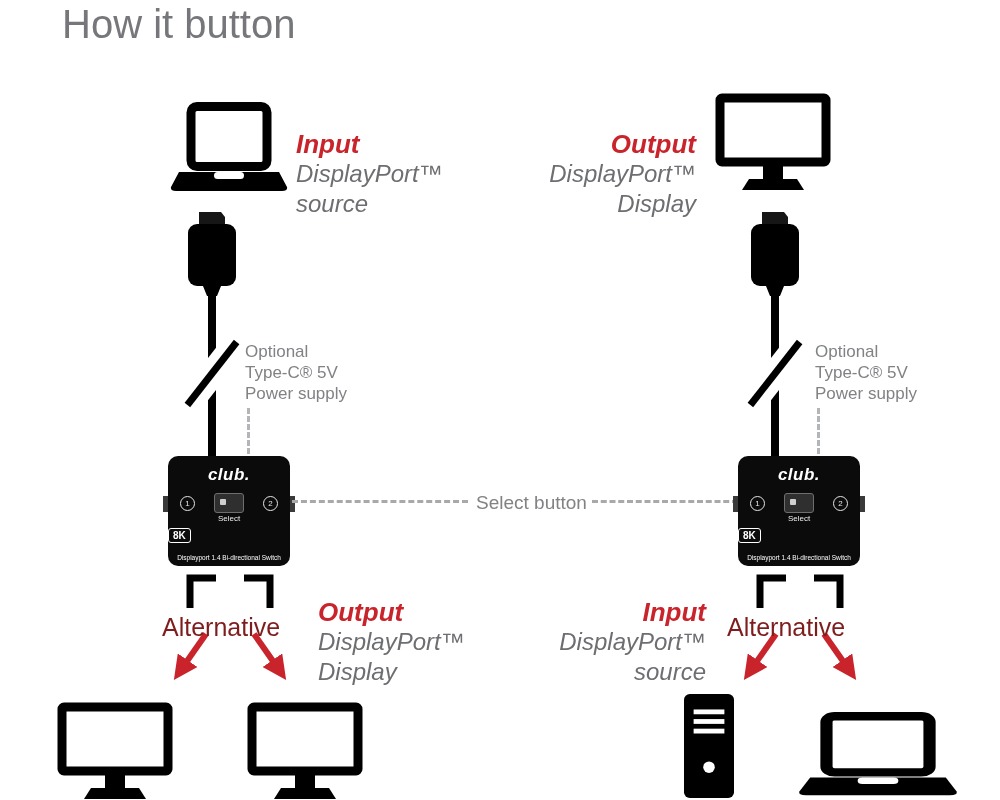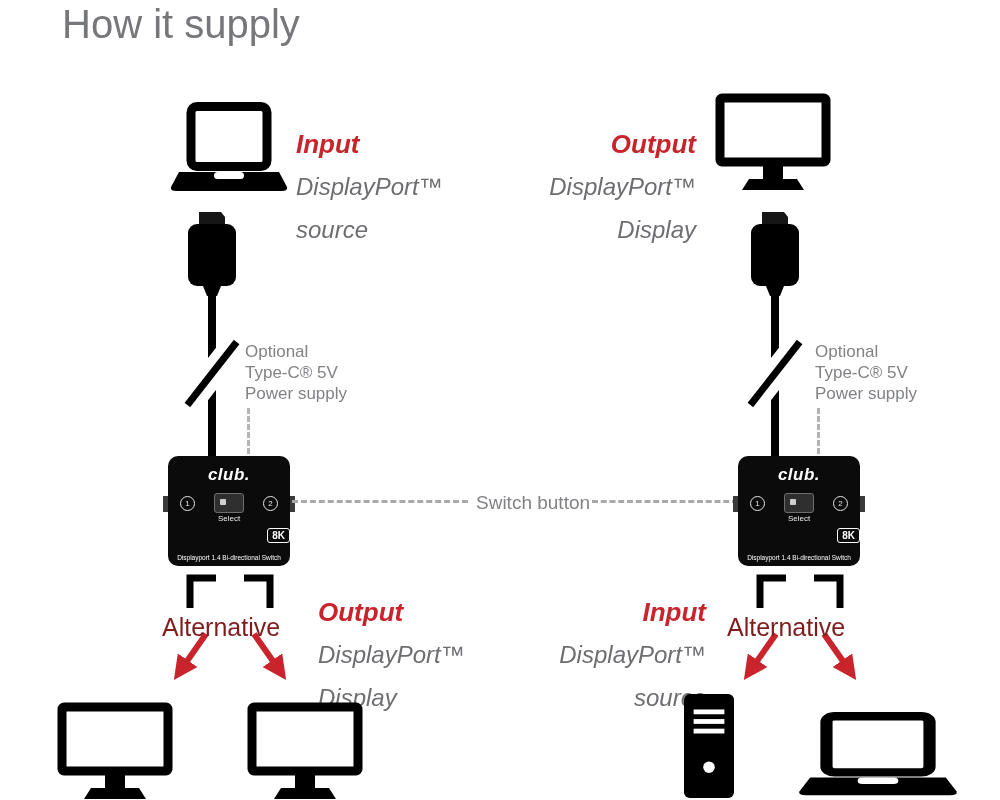--- a/index.html
+++ b/index.html
@@ -6,21 +6,21 @@
   body{
     width:1000px;height:800px;position:relative;background:#ffffff;
     font-family:"Liberation Sans","DejaVu Sans",sans-serif;overflow:hidden;
   }
   .abs{position:absolute;}
 
   .title{left:62px;top:0px;font-size:40px;line-height:48px;color:#76777a;}
 
   .label-block{line-height:30px;white-space:nowrap;font-style:italic;}
   .label-block .emph{color:#c9242b;font-weight:bold;font-size:26px;display:block;}
-  .label-block .glabel{color:#6d6e71;font-size:24px;display:block;margin-top:13px;}
+  .label-block .glabel{color:#6d6e71;font-size:24px;display:block;}
   .right-align{text-align:right;}
 
   .small-gray{color:#808285;font-size:17px;line-height:21px;white-space:nowrap;}
   .alt{color:#7f1d1d;font-size:25px;white-space:nowrap;}
   .toggle-text{color:#808285;font-size:19px;white-space:nowrap;}
 
   .cable{width:8px;background:#000;}
   .dashv{border-left:3px dashed #b3b5b8;width:0;}
   .dashh{border-top:3px dashed #a7a9ac;height:0;}
 
@@ -31,31 +31,31 @@
 
   
   .switch{width:122px;height:110px;background:#0b0b0b;border-radius:10px;}
   .switch .brand{position:absolute;top:9px;left:0;right:0;text-align:center;color:#fff;font-style:italic;font-weight:bold;font-size:17px;letter-spacing:.5px;}
   .switch .pcirc{position:absolute;width:13px;height:13px;border:1.5px solid #e6e6e6;border-radius:50%;color:#e6e6e6;font-size:8px;line-height:13px;text-align:center;top:40px;}
   .switch .p1{left:12px;}
   .switch .p2{right:12px;}
   .switch .selbtn{position:absolute;left:50%;transform:translateX(-50%);top:37px;width:28px;height:18px;background:#2f2f2f;border:1px solid #6e6e6e;border-radius:3px;}
   .switch .selbtn .dot{position:absolute;left:5px;top:5px;width:6px;height:6px;background:#cfcfcf;border-radius:1px;}
   .switch .sel{position:absolute;top:58px;left:0;right:0;text-align:center;color:#efefef;font-size:8px;}
-  .switch .badgewrap{position:absolute;top:69px;left:0;right:0;text-align:right;}
+  .switch .badgewrap{position:absolute;top:69px;left:0;right:0;text-align:left;}
   .switch .badge{display:inline-block;border:1.5px solid #fff;border-radius:3px;color:#fff;font-size:10px;font-weight:bold;padding:0 4px;line-height:13px;}
   .switch .pname{position:absolute;bottom:5px;left:0;right:0;text-align:center;color:#fff;font-size:6.5px;white-space:nowrap;}
   .switch .sideport{position:absolute;width:5px;height:16px;background:#3a3a3a;top:40px;}
   .switch .sideport.l{left:-5px;}
   .switch .sideport.r{right:-5px;}
 </style>
 </head>
 <body>
 
-<div class="abs title">How it supply</div>
+<div class="abs title">How it button</div>
 
 <div>
 
   <div class="abs" style="left:170px;top:102px;width:118px;height:94px;">
     <svg viewBox="0 0 118 94" width="118" height="94">
       <rect x="21" y="4.5" width="76" height="60" rx="6" fill="#fff" stroke="#000" stroke-width="9"></rect>
       <path d="M9 70 L109 70 L117 85 Q118 89 112 89 L6 89 Q0 89 1 85 Z" fill="#000"></path>
       <rect x="44" y="70" width="30" height="7" rx="3.5" fill="#fff"></rect>
     </svg>
   </div>
@@ -133,21 +133,21 @@
   <div class="abs" style="left:247px;top:702px;width:116px;height:98px;">
     <svg viewBox="0 0 116 98" width="116" height="98">
       <rect x="5" y="5" width="106" height="64" rx="2" fill="#fff" stroke="#000" stroke-width="9"></rect>
       <rect x="48" y="69" width="20" height="17" fill="#000"></rect>
       <path d="M34 86 H82 L89 97 H27 Z" fill="#000"></path>
     </svg>
   </div>
 </div>
 
 <div class="abs dashh" style="left:292px;top:500px;width:176px;"></div>
-<div class="abs toggle-text" style="left:476px;top:492px;">Switch button</div>
+<div class="abs toggle-text" style="left:476px;top:492px;">Select button</div>
 <div class="abs dashh" style="left:592px;top:500px;width:146px;"></div>
 
 <div>
 
   <div class="abs" style="left:715px;top:93px;width:116px;height:98px;">
     <svg viewBox="0 0 116 98" width="116" height="98">
       <rect x="5" y="5" width="106" height="64" rx="2" fill="#fff" stroke="#000" stroke-width="9"></rect>
       <rect x="48" y="69" width="20" height="17" fill="#000"></rect>
       <path d="M34 86 H82 L89 97 H27 Z" fill="#000"></path>
     </svg>

